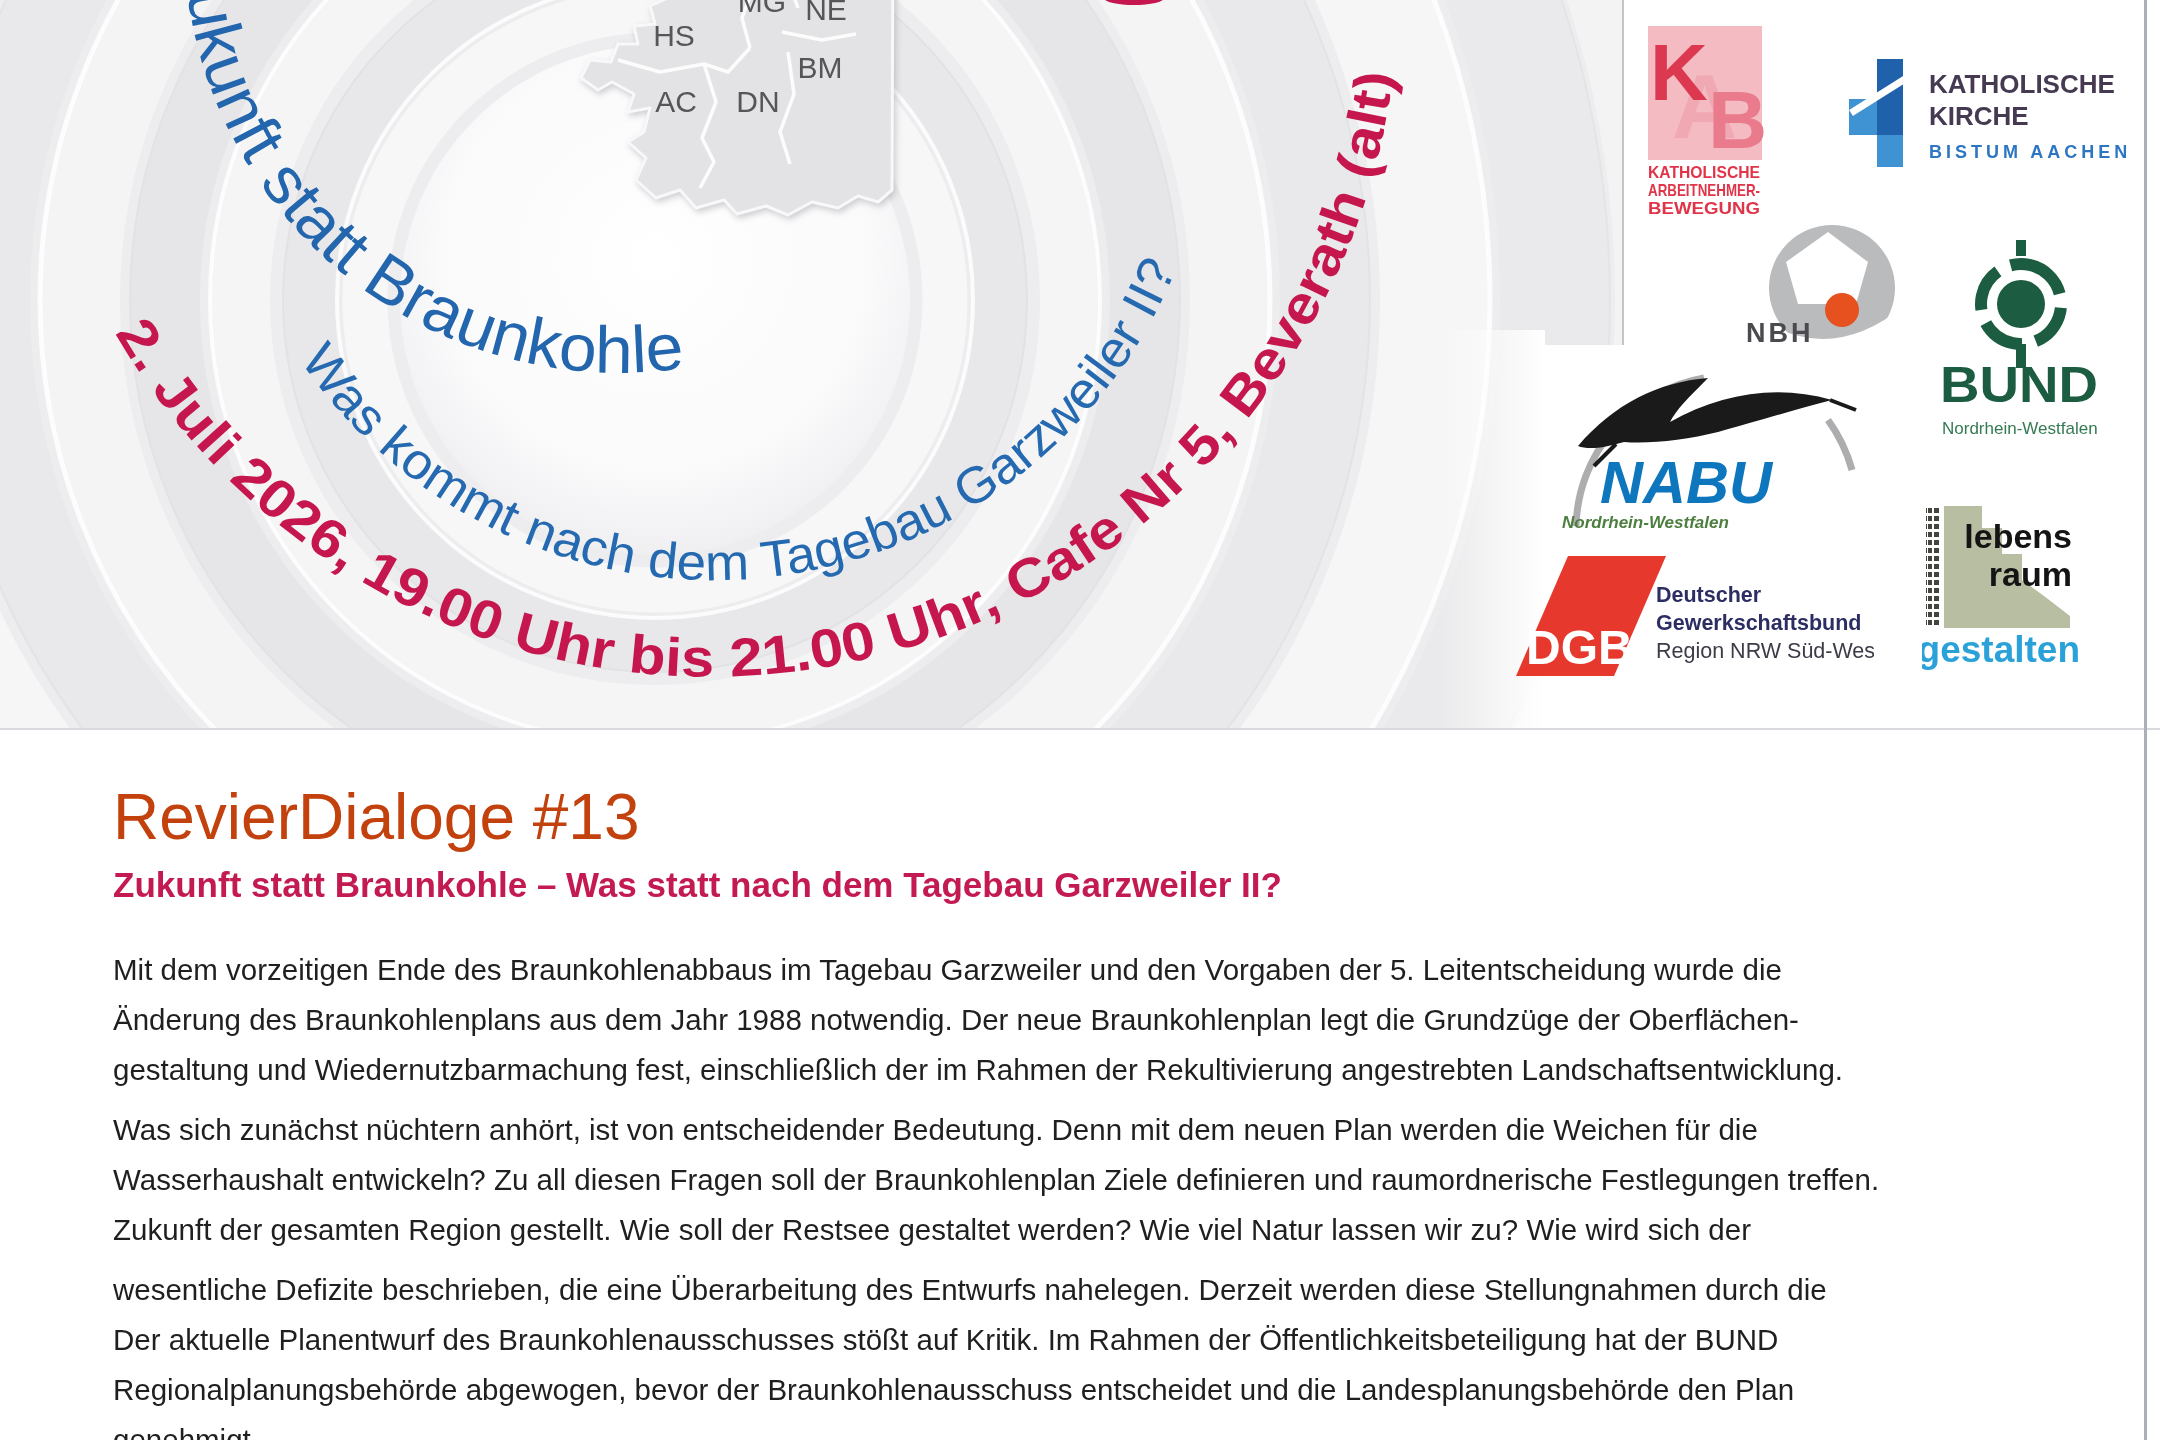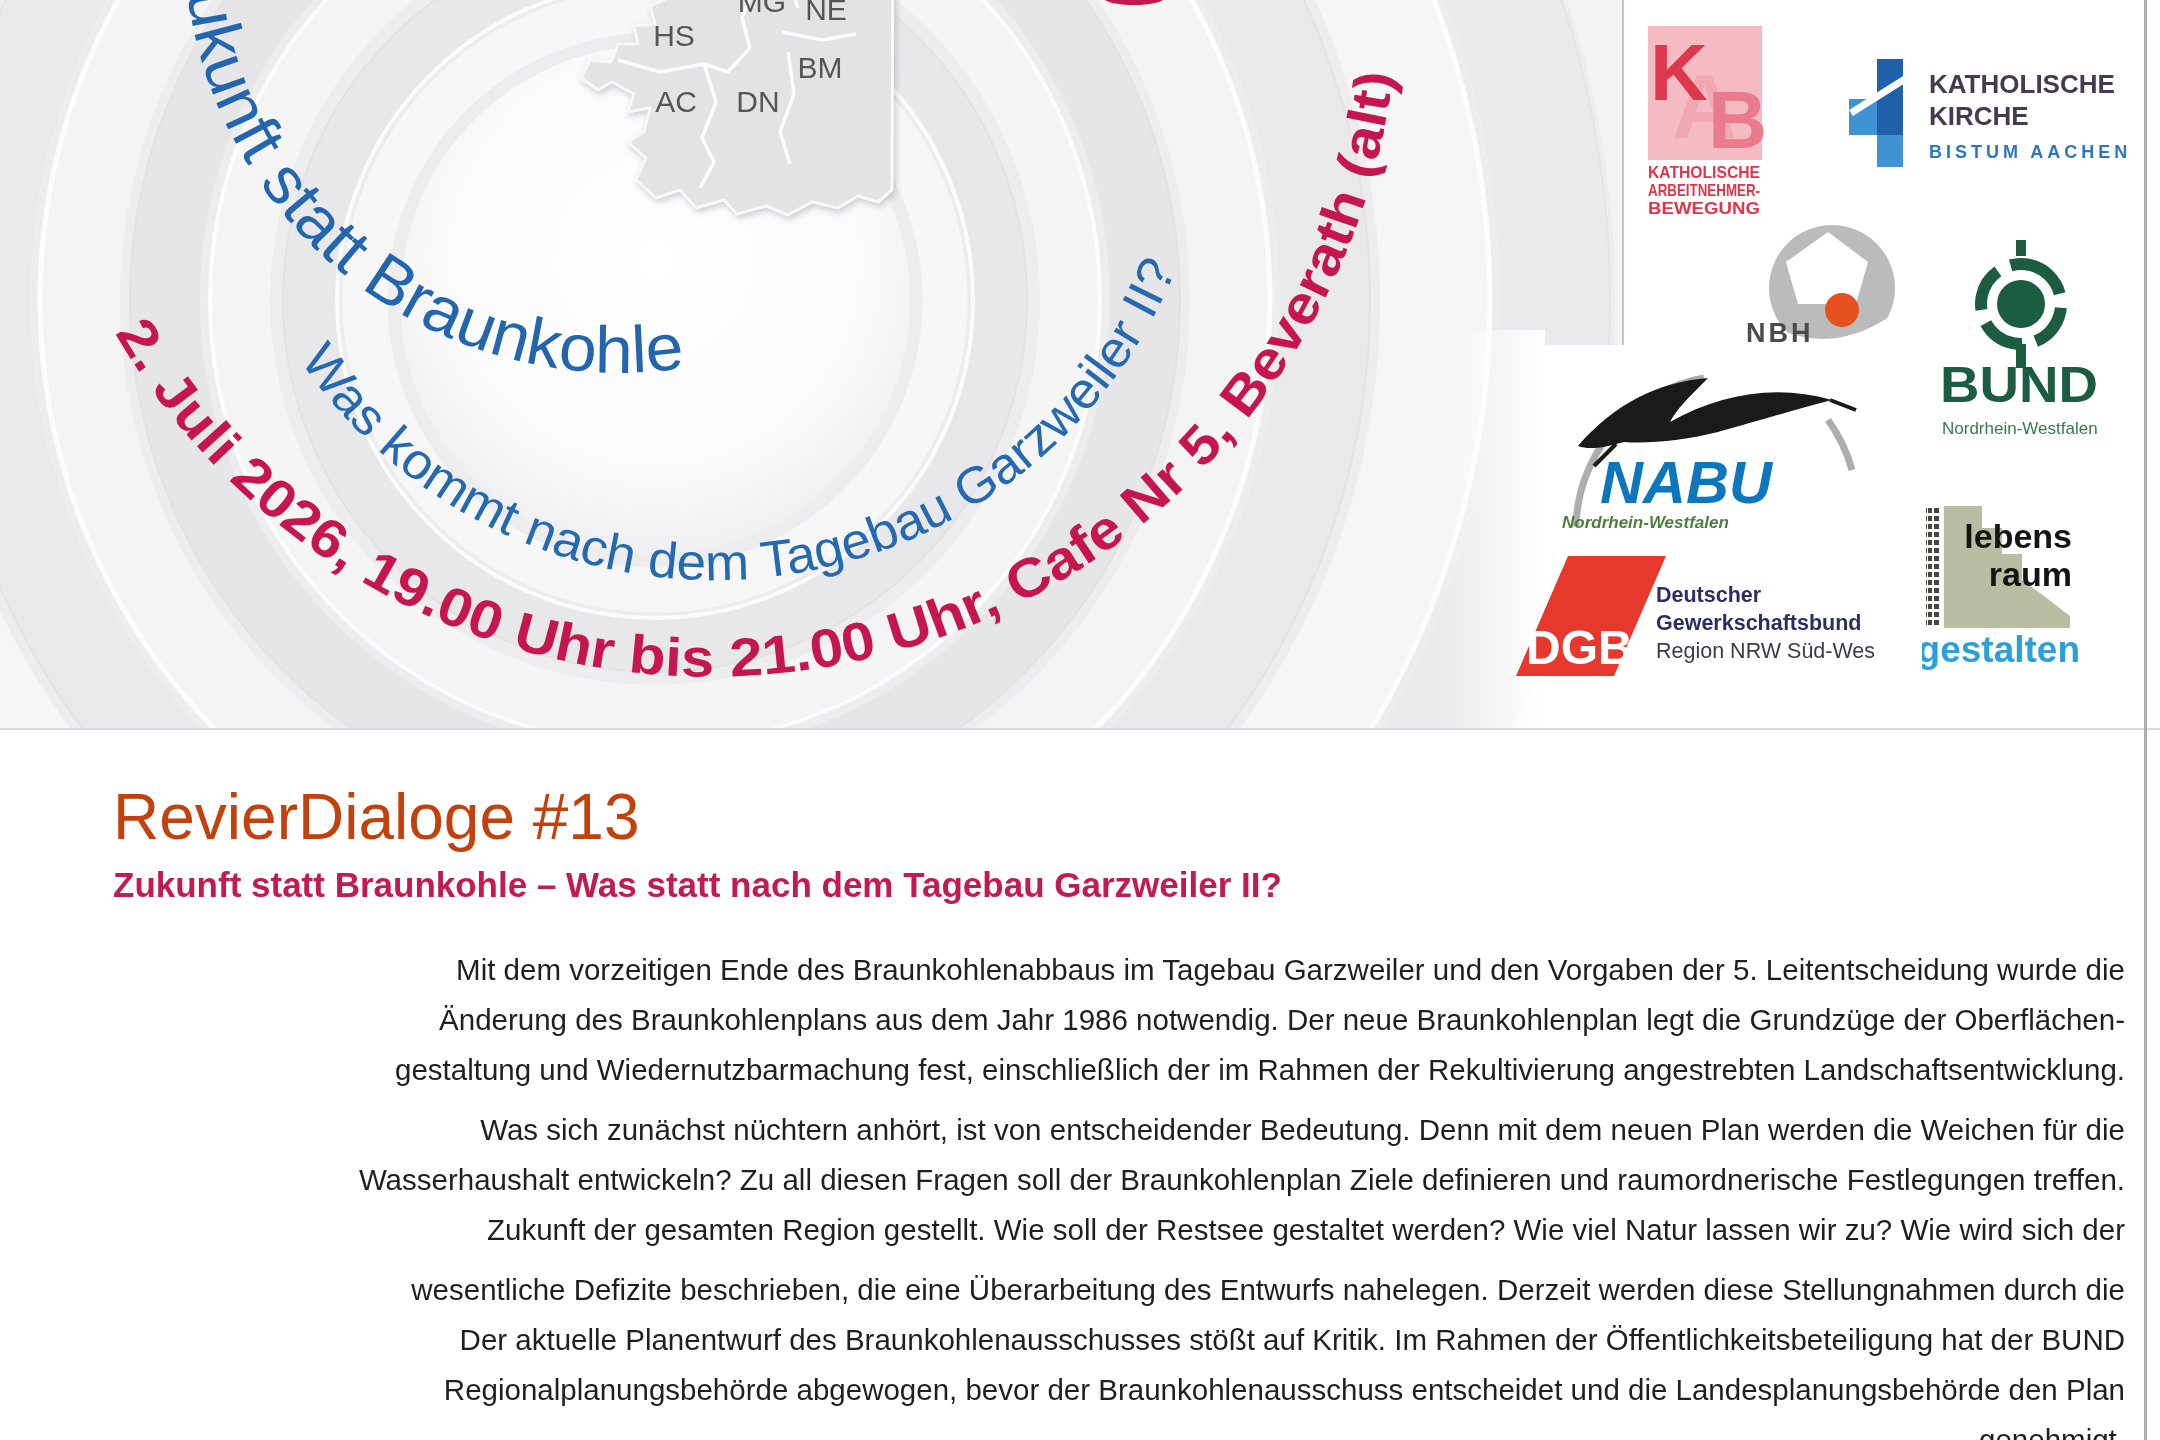--- a/index.html
+++ b/index.html
@@ -8,21 +8,21 @@
     background:#ffffff; font-family:"Liberation Sans", sans-serif;
   }
   .banner { position:absolute; left:0; top:0; width:2160px; height:730px; }
   .banner svg.banner-art { display:block; }
   .logo-svg { position:absolute; }
   .doc { position:absolute; left:113px; top:784px; width:2012px; }
   .doc-title { margin:0; font-size:64px; line-height:1.05; font-weight:normal; color:#c2410c; }
   .doc-subtitle { margin:14px 0 0 0; font-size:35px; line-height:1.15; font-weight:bold; color:#c41a52; }
   .doc-body { margin-top:40px; font-size:29.5px; color:#1f1f21; }
   .doc-body p { margin:0 0 10px 0; }
-  .doc-body .ln { display:block; line-height:50px; white-space:nowrap;text-align:right; }
+  .doc-body .ln { display:block; line-height:50px; white-space:nowrap; }
   .right-edge { position:absolute; left:2144px; top:0; width:3px; height:1440px; background:#aab0b6; }
   .arc-blue-lg { fill:#2366ad; font-size:66px; }
   .arc-blue-md { fill:#2569b0; font-size:51px; }
   .arc-red     { fill:#c6164e; font-size:54px; font-weight:bold; }
   .map-label   { fill:#56565a; font-size:30px; }
 </style>
 </head>
 <body>
 
 <div class="page">
@@ -185,21 +185,21 @@
       <text x="158" y="162" text-anchor="end" font-size="37" font-weight="bold" fill="#2ba1d9">gestalten</text>
     </svg>
   </div>
 
   <div class="doc">
     <h1 class="doc-title">RevierDialoge #13</h1>
     <h2 class="doc-subtitle">Zukunft statt Braunkohle – Was statt nach dem Tagebau Garzweiler II?</h2>
     <div class="doc-body">
       <p>
         <span class="ln">Mit dem vorzeitigen Ende des Braunkohlenabbaus im Tagebau Garzweiler und den Vorgaben der 5. Leitentscheidung wurde die</span>
-        <span class="ln">Änderung des Braunkohlenplans aus dem Jahr 1986 notwendig. Der neue Braunkohlenplan legt die Grundzüge der Oberflächen-</span>
+        <span class="ln">Änderung des Braunkohlenplans aus dem Jahr 1988 notwendig. Der neue Braunkohlenplan legt die Grundzüge der Oberflächen-</span>
         <span class="ln">gestaltung und Wiedernutzbarmachung fest, einschließlich der im Rahmen der Rekultivierung angestrebten Landschaftsentwicklung.</span>
       </p>
       <p>
         <span class="ln">Was sich zunächst nüchtern anhört, ist von entscheidender Bedeutung. Denn mit dem neuen Plan werden die Weichen für die</span>
         <span class="ln">Wasserhaushalt entwickeln? Zu all diesen Fragen soll der Braunkohlenplan Ziele definieren und raumordnerische Festlegungen treffen.</span>
         <span class="ln">Zukunft der gesamten Region gestellt. Wie soll der Restsee gestaltet werden? Wie viel Natur lassen wir zu? Wie wird sich der</span>
       </p>
       <p>
         <span class="ln">wesentliche Defizite beschrieben, die eine Überarbeitung des Entwurfs nahelegen. Derzeit werden diese Stellungnahmen durch die</span>
         <span class="ln">Der aktuelle Planentwurf des Braunkohlenausschusses stößt auf Kritik. Im Rahmen der Öffentlichkeitsbeteiligung hat der BUND</span>

